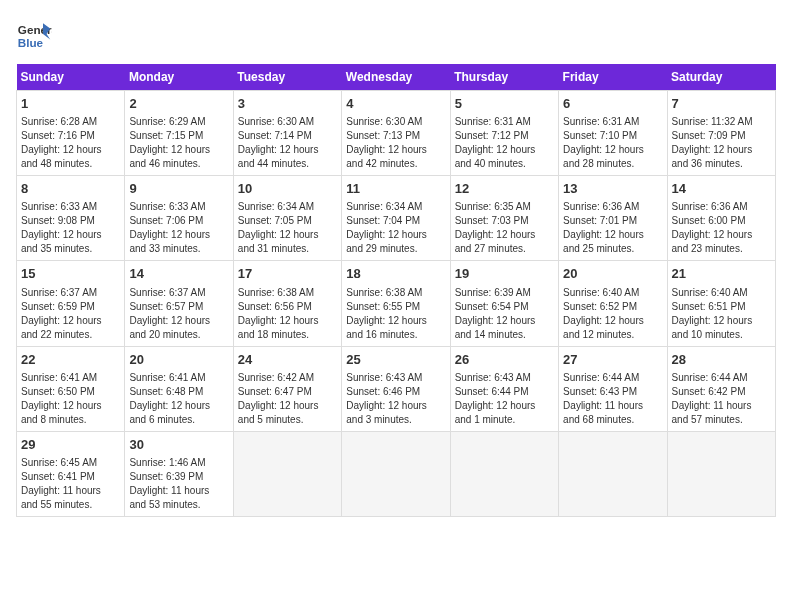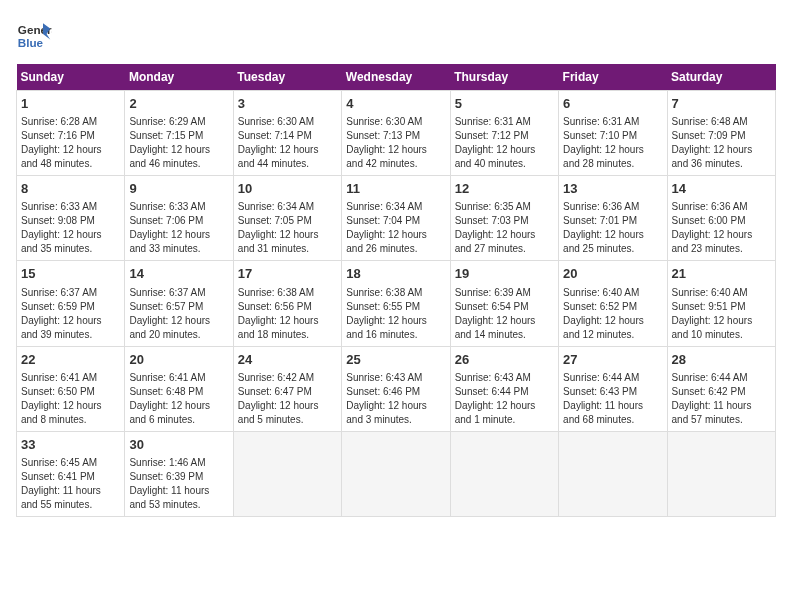--- a/index.html
+++ b/index.html
@@ -36,21 +36,21 @@
     .location {
       font-size: 14px;
       color: #555;
     }
     table {
       width: 100%;
       border-collapse: collapse;
       font-size: 10px;
     }
     thead tr th {
-      background: #701a75;
+      background: #6d28d9;
       color: #fff;
       padding: 6px 4px;
       text-align: left;
       font-size: 12px;
       font-weight: bold;
     }
     tbody tr td {
       border: 1px solid #ddd;
       vertical-align: top;
       padding: 4px;
@@ -137,21 +137,21 @@
         </td>
         <td>
           <span class="day-num">6</span>
           <div>Sunrise: 6:31 AM</div>
           <div>Sunset: 7:10 PM</div>
           <div>Daylight: 12 hours</div>
           <div>and 28 minutes.</div>
         </td>
         <td>
           <span class="day-num">7</span>
-          <div>Sunrise: 6:48 AM</div>
+          <div>Sunrise: 11:32 AM</div>
           <div>Sunset: 7:09 PM</div>
           <div>Daylight: 12 hours</div>
           <div>and 36 minutes.</div>
         </td>
       </tr>
       <tr>
         <td>
           <span class="day-num">8</span>
           <div>Sunrise: 6:33 AM</div>
           <div>Sunset: 9:08 PM</div>
@@ -170,21 +170,21 @@
           <div>Sunrise: 6:34 AM</div>
           <div>Sunset: 7:05 PM</div>
           <div>Daylight: 12 hours</div>
           <div>and 31 minutes.</div>
         </td>
         <td>
           <span class="day-num">11</span>
           <div>Sunrise: 6:34 AM</div>
           <div>Sunset: 7:04 PM</div>
           <div>Daylight: 12 hours</div>
-          <div>and 26 minutes.</div>
+          <div>and 29 minutes.</div>
         </td>
         <td>
           <span class="day-num">12</span>
           <div>Sunrise: 6:35 AM</div>
           <div>Sunset: 7:03 PM</div>
           <div>Daylight: 12 hours</div>
           <div>and 27 minutes.</div>
         </td>
         <td>
           <span class="day-num">13</span>
@@ -200,21 +200,21 @@
           <div>Daylight: 12 hours</div>
           <div>and 23 minutes.</div>
         </td>
       </tr>
       <tr>
         <td>
           <span class="day-num">15</span>
           <div>Sunrise: 6:37 AM</div>
           <div>Sunset: 6:59 PM</div>
           <div>Daylight: 12 hours</div>
-          <div>and 39 minutes.</div>
+          <div>and 22 minutes.</div>
         </td>
         <td>
           <span class="day-num">14</span>
           <div>Sunrise: 6:37 AM</div>
           <div>Sunset: 6:57 PM</div>
           <div>Daylight: 12 hours</div>
           <div>and 20 minutes.</div>
         </td>
         <td>
           <span class="day-num">17</span>
@@ -240,21 +240,21 @@
         <td>
           <span class="day-num">20</span>
           <div>Sunrise: 6:40 AM</div>
           <div>Sunset: 6:52 PM</div>
           <div>Daylight: 12 hours</div>
           <div>and 12 minutes.</div>
         </td>
         <td>
           <span class="day-num">21</span>
           <div>Sunrise: 6:40 AM</div>
-          <div>Sunset: 9:51 PM</div>
+          <div>Sunset: 6:51 PM</div>
           <div>Daylight: 12 hours</div>
           <div>and 10 minutes.</div>
         </td>
       </tr>
       <tr>
         <td>
           <span class="day-num">22</span>
           <div>Sunrise: 6:41 AM</div>
           <div>Sunset: 6:50 PM</div>
           <div>Daylight: 12 hours</div>
@@ -298,21 +298,21 @@
         <td>
           <span class="day-num">28</span>
           <div>Sunrise: 6:44 AM</div>
           <div>Sunset: 6:42 PM</div>
           <div>Daylight: 11 hours</div>
           <div>and 57 minutes.</div>
         </td>
       </tr>
       <tr>
         <td>
-          <span class="day-num">33</span>
+          <span class="day-num">29</span>
           <div>Sunrise: 6:45 AM</div>
           <div>Sunset: 6:41 PM</div>
           <div>Daylight: 11 hours</div>
           <div>and 55 minutes.</div>
         </td>
         <td>
           <span class="day-num">30</span>
           <div>Sunrise: 1:46 AM</div>
           <div>Sunset: 6:39 PM</div>
           <div>Daylight: 11 hours</div>

